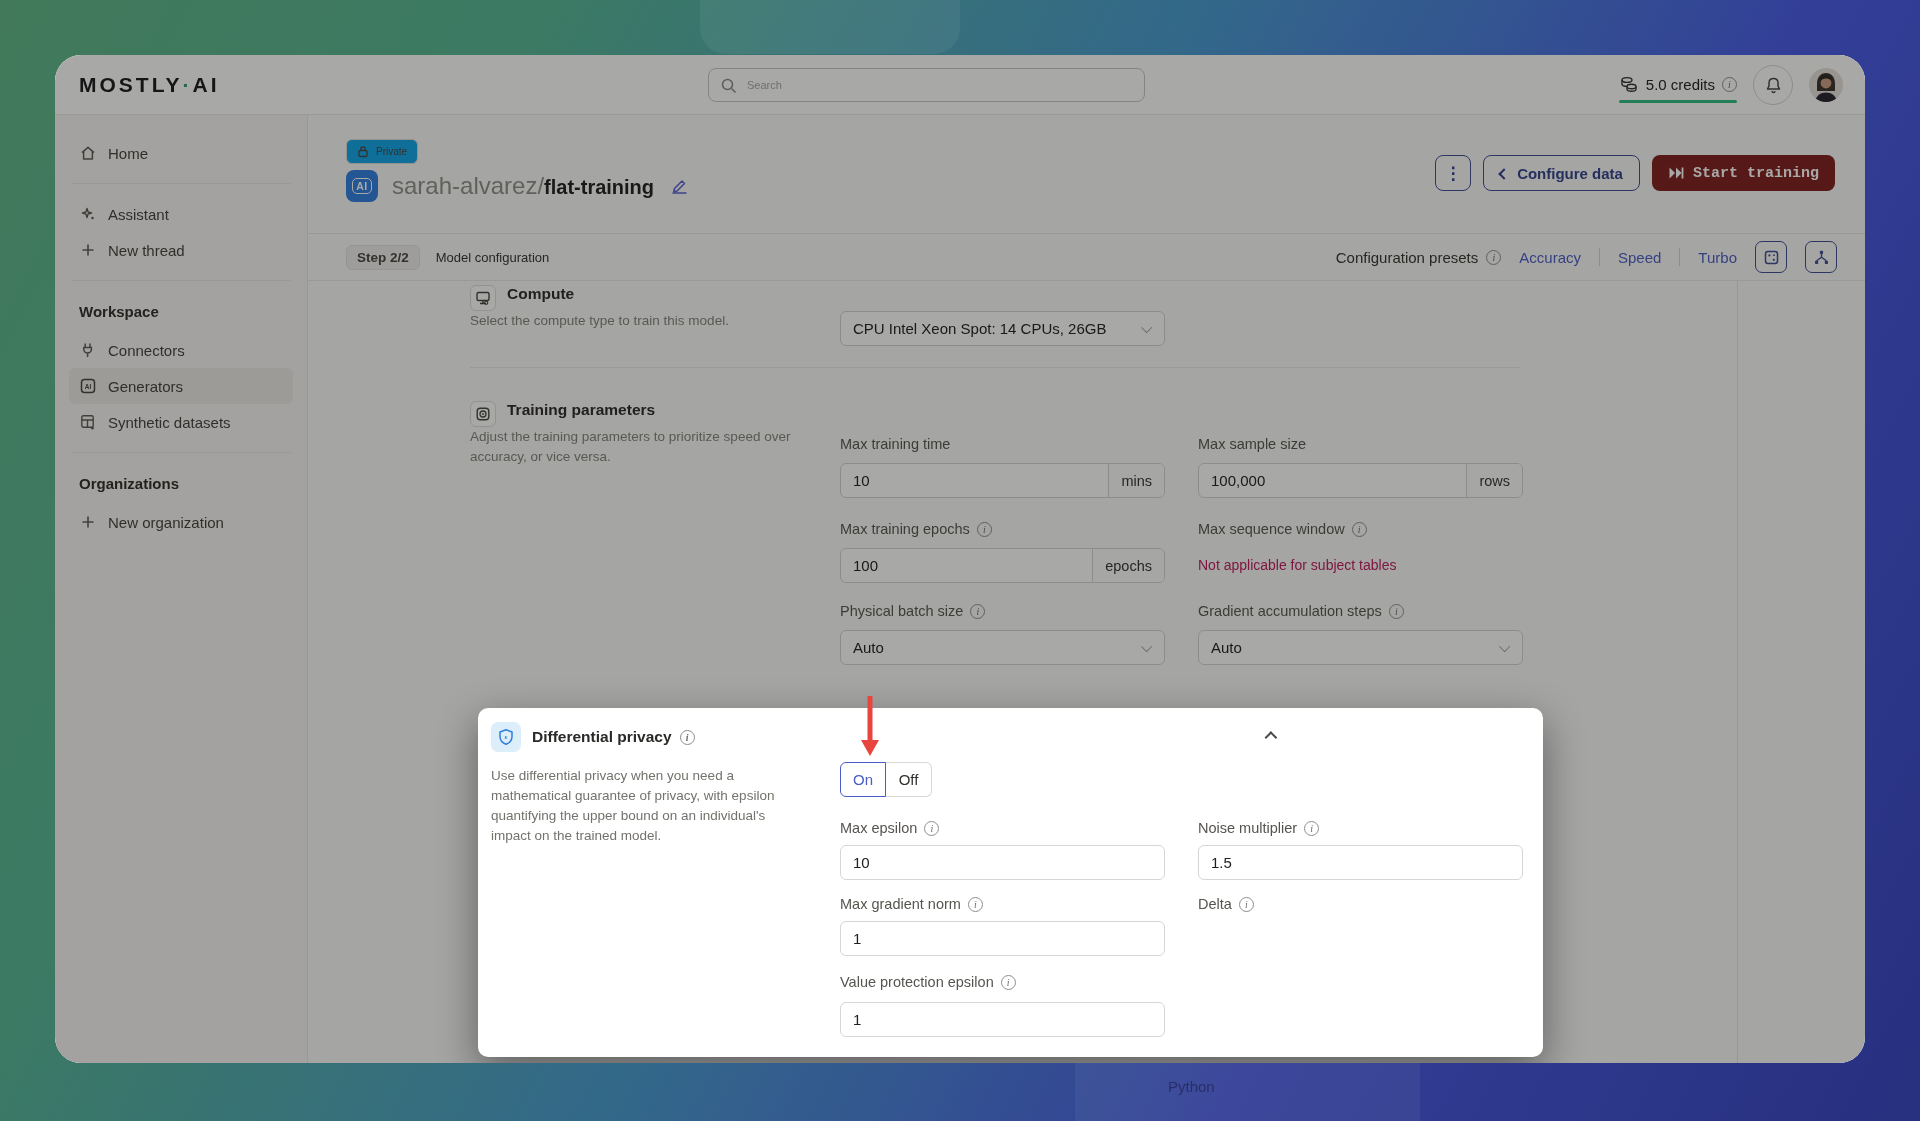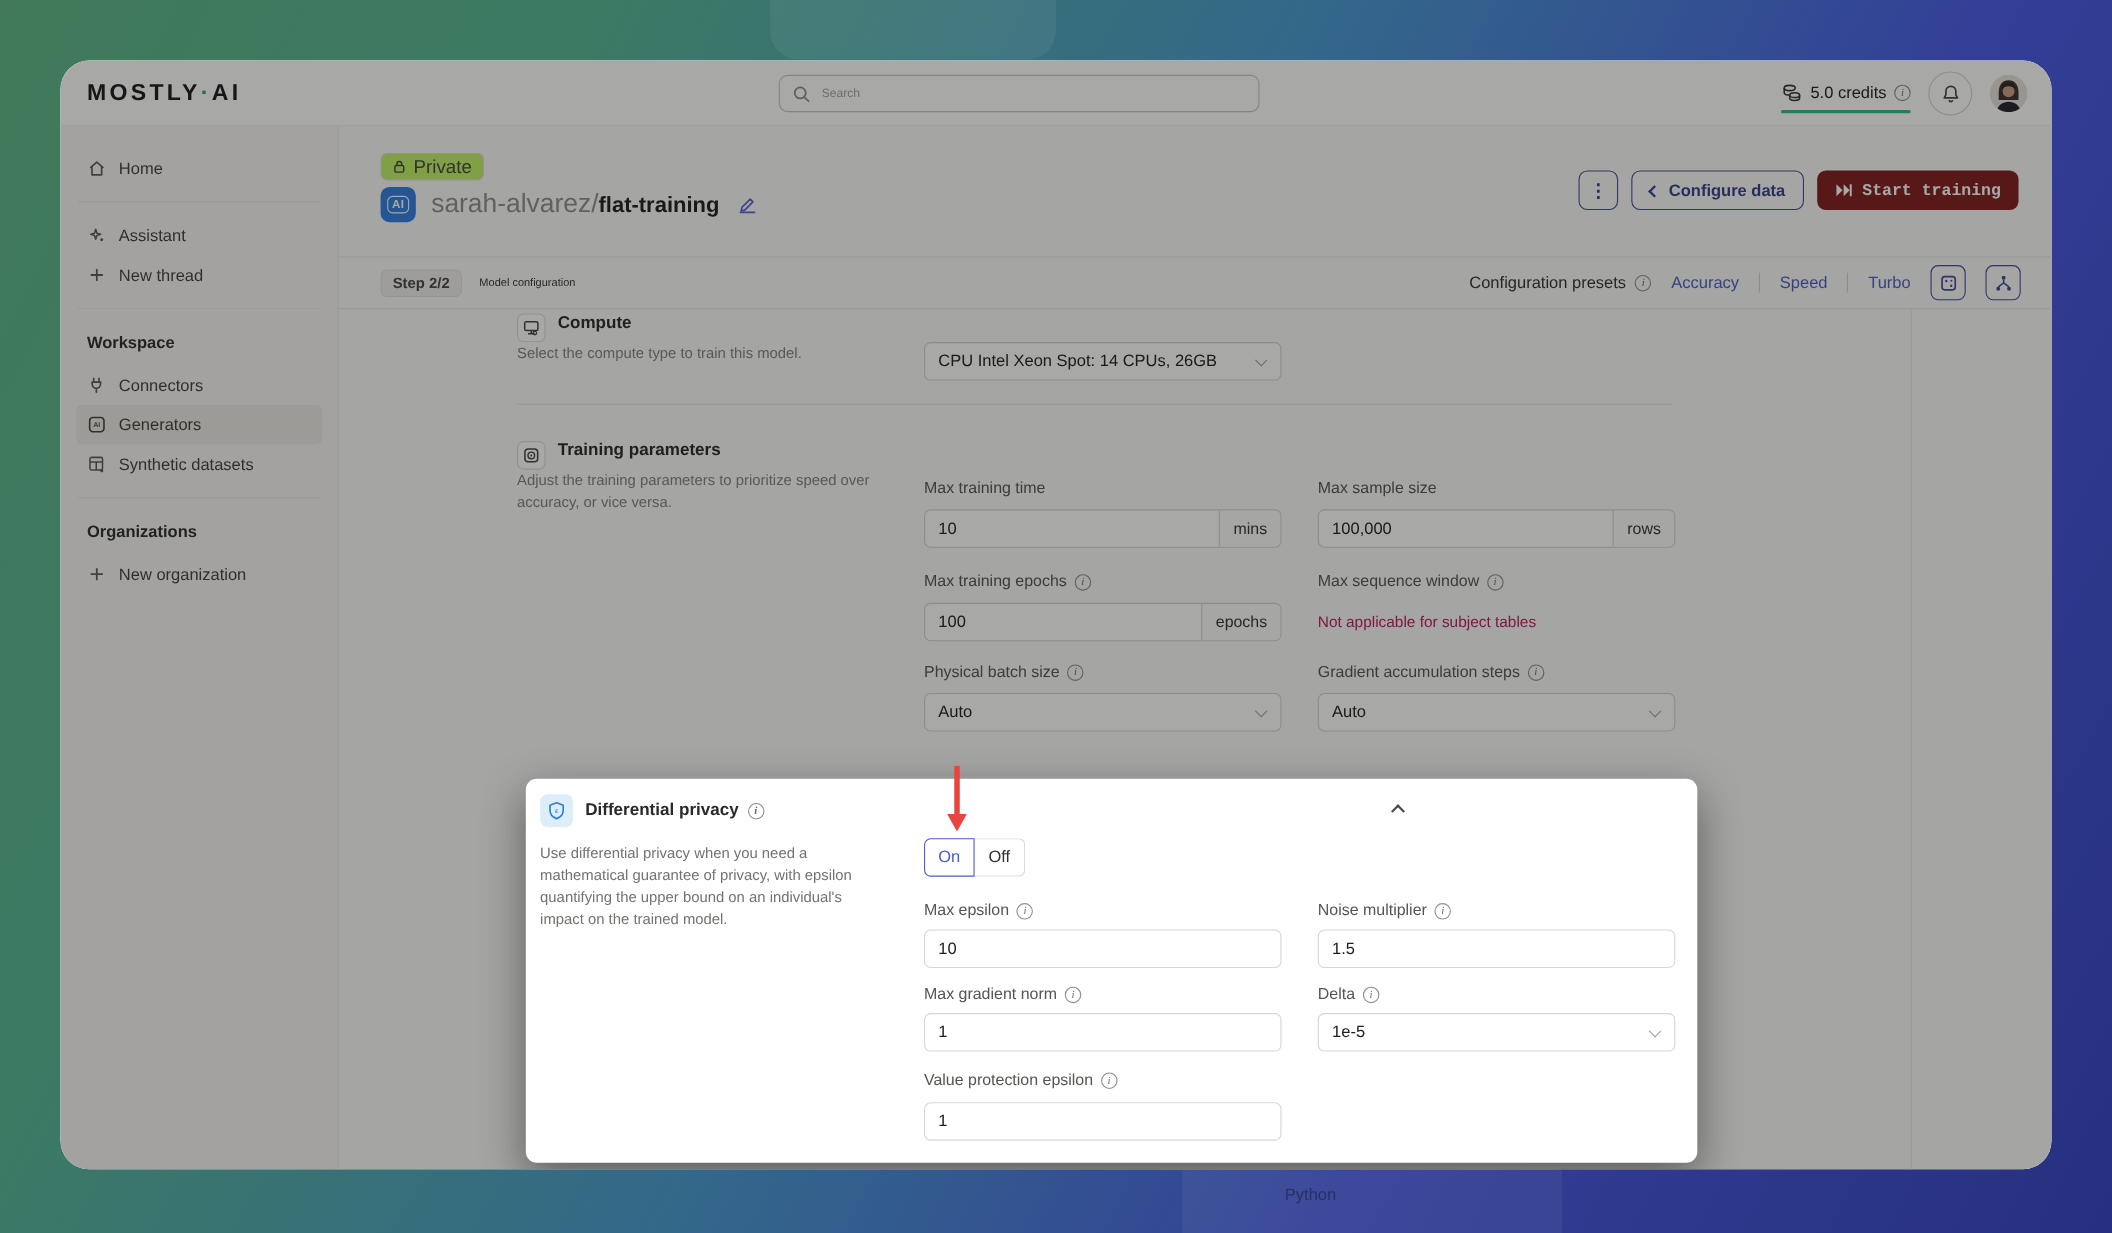--- a/index.html
+++ b/index.html
@@ -36,36 +36,36 @@
   
   .sidebar { position:absolute; top:60px; left:0; width:253px; bottom:0; background:#f7f6f5; border-right:1px solid #e9e8e5; padding:20px 14px; }
   .side-item { display:flex; align-items:center; gap:11px; height:36px; padding:0 10px; border-radius:6px; font-size:15px; color:#403f3b; cursor:pointer; }
   .side-item.selected { background:#eceae7; }
   .side-item svg { flex:0 0 auto; }
   .side-divider { height:1px; background:#e7e6e3; margin:12px 2px; }
   .side-header { font-size:15px; font-weight:700; color:#2c2b28; padding:10px 10px 12px; }
 
   
   .main { position:absolute; top:60px; left:253px; right:0; bottom:0; background:#fafaf9; }
-  .vis-badge { position:absolute; left:38px; top:24px; display:inline-flex; align-items:center; gap:7px; height:25px; padding:0 10px; border:1px solid #dddcd8; border-radius:6px; background:#bef264; font-size:17px; color:#454440; }
+  .vis-badge { position:absolute; left:38px; top:24px; display:inline-flex; align-items:center; gap:7px; height:25px; padding:0 10px; border:1px solid #dddcd8; border-radius:6px; background:#0ea5e9; font-size:10px; color:#454440; }
   .title-row { position:absolute; left:38px; top:55px; display:flex; align-items:center; gap:14px; }
   .gen-badge { width:32px; height:32px; border-radius:8px; background:#2f7de0; display:flex; align-items:center; justify-content:center; }
   .gen-badge .ai-inner { border:1.6px solid #fff; border-radius:5px; padding:1px 3px; color:#fff; font-size:10.5px; font-weight:700; letter-spacing:0.5px; }
   .title-owner { font-size:24px; color:#8f8e89; }
   .title-name { font-size:20px; font-weight:700; color:#1d1d1b; }
   .edit-btn { background:none; border:none; cursor:pointer; display:flex; padding:2px; }
   .head-actions { position:absolute; right:30px; top:40px; display:flex; align-items:center; gap:12px; }
   .kebab-btn { width:36px; height:36px; border:1.5px solid #3e4c95; border-radius:8px; background:transparent; color:#313f8c; font-size:17px; font-weight:700; cursor:pointer; line-height:1; }
   .btn-outline { display:flex; align-items:center; gap:9px; height:36px; padding:0 16px; border:1.5px solid #3e4c95; border-radius:8px; background:transparent; color:#313f8c; font-size:15px; font-weight:700; cursor:pointer; font-family:inherit; }
   .btn-primary { display:flex; align-items:center; gap:9px; height:36px; padding:0 16px; border:none; border-radius:8px; background:#7f1d1d; color:#fff; font-size:15px; font-weight:700; cursor:pointer; font-family:Liberation Mono, monospace; }
   .cv { display:inline-block; width:8px; height:8px; border-left:2px solid currentColor; border-bottom:2px solid currentColor; transform:rotate(45deg); margin-top:1px; }
 
   .stepbar { position:absolute; left:0; right:0; top:118px; height:48px; border-top:1px solid #e8e7e4; border-bottom:1px solid #e8e7e4; display:flex; align-items:center; padding:0 28px 0 38px; }
   .step-chip { background:#efeeec; border:1px solid #e2e1dd; border-radius:6px; padding:4px 10px; font-size:13.5px; font-weight:600; color:#454440; }
-  .step-title { font-size:10px; color:#33322f; margin-left:16px; }
+  .step-title { font-size:13px; color:#33322f; margin-left:16px; }
   .stepbar-right { margin-left:auto; display:flex; align-items:center; gap:18px; }
   .presets-label { display:flex; align-items:center; gap:8px; font-size:15px; color:#33322f; }
   .preset-link { font-size:15px; color:#4a5cc5; font-weight:500; background:none; border:none; cursor:pointer; font-family:inherit; }
   .v-sep { width:1px; height:18px; background:#d6d5d1; }
   .sq-icon-btn { width:32px; height:32px; border:1.5px solid #3e4c95; border-radius:7px; background:transparent; display:flex; align-items:center; justify-content:center; cursor:pointer; }
 
   .scroll { position:absolute; left:0; right:0; top:166px; bottom:0; }
   .gutter-line { position:absolute; left:1429px; top:166px; bottom:0; width:1px; background:#e7e6e3; }
 
   .sec-title { position:absolute; display:flex; gap:11px; font-size:15.5px; font-weight:700; color:#2a2927; }
@@ -403,24 +403,20 @@
           <span class="inf">i</span>
         </div>
         <div class="field c1" style="top:213px;">
           <input value="1" style="">
         </div>
 
         <div class="dp-label c2" style="top:188px;">
           <span>Delta</span>
           <span class="inf">i</span>
         </div>
-        <div class="select c2" style="top:213px; position:absolute;">
-          <span>1e-5</span>
-          <span class="chev"></span>
-        </div>
 
         <div class="dp-label c1" style="top:266px;">
           <span>Value protection epsilon</span>
           <span class="inf">i</span>
         </div>
         <div class="field c1" style="top:294px;">
           <input value="1" style="">
         </div>
       </div>
 

